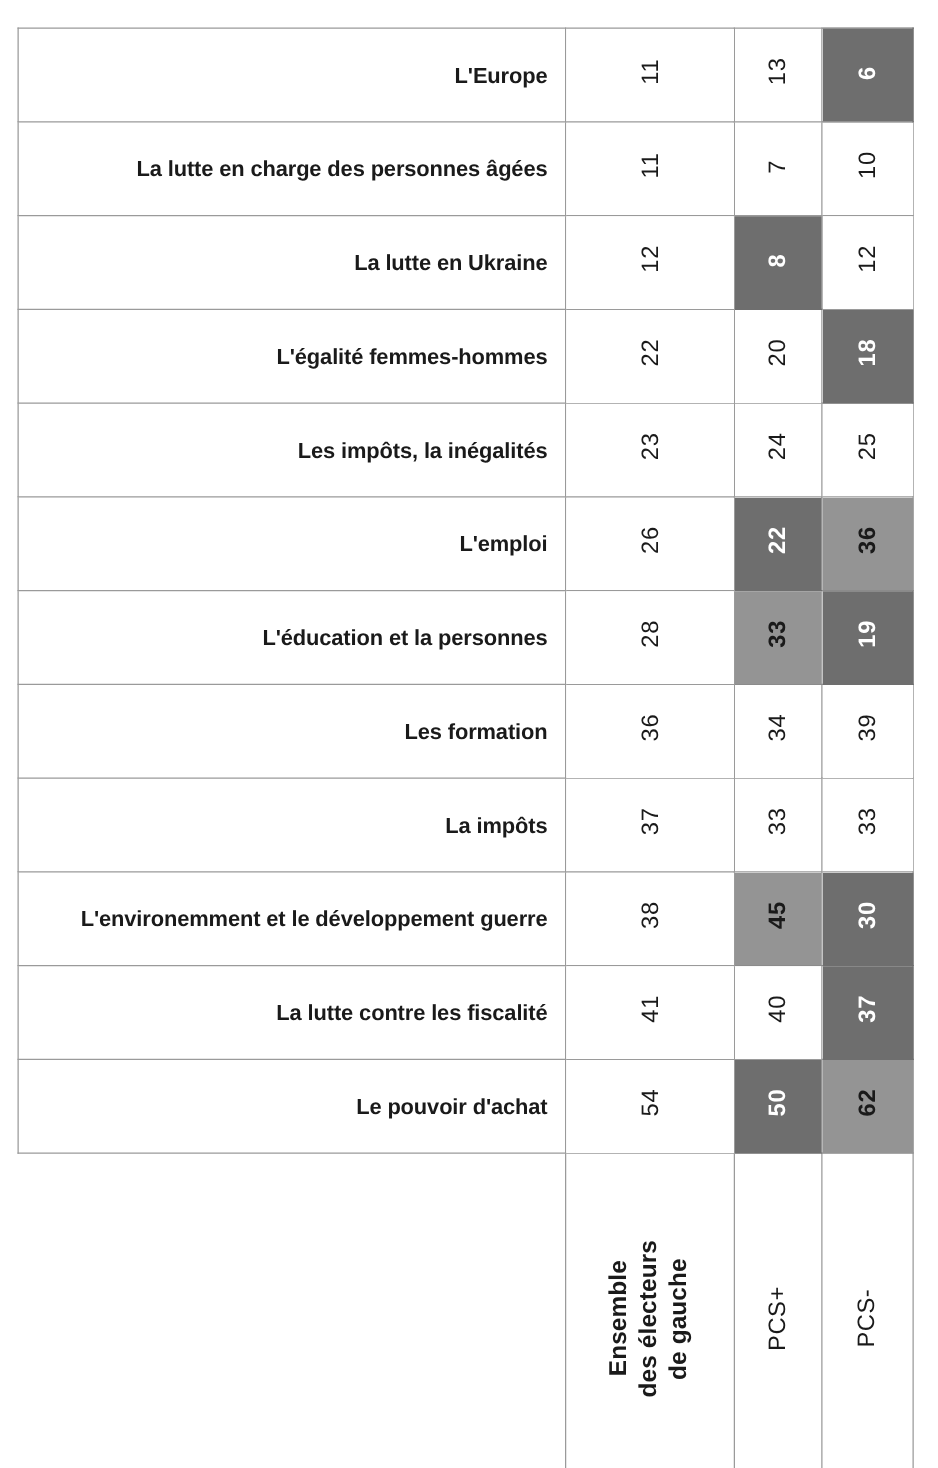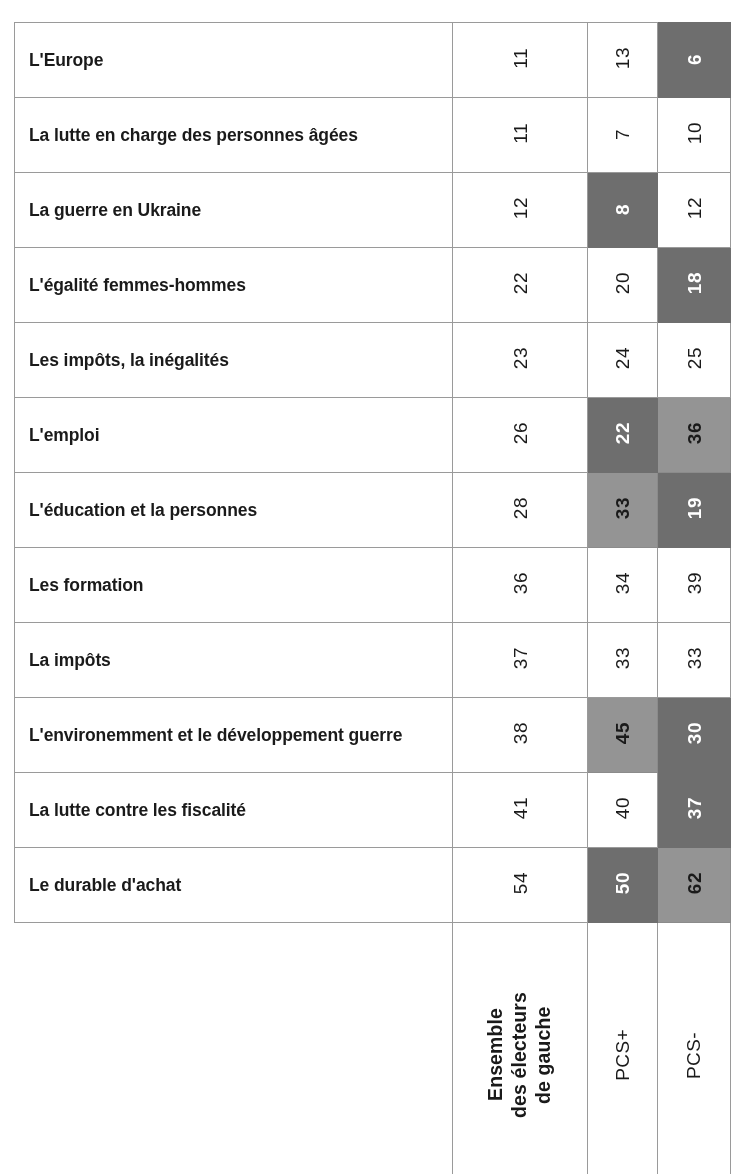--- a/index.html
+++ b/index.html
@@ -35,21 +35,21 @@
   col.c-v3    { width: 73px; }
 
   td {
     border: 1px solid #9a9a9a;
     padding: 0;
     vertical-align: middle;
     background: #ffffff;
   }
 
   td.label-cell {
-    text-align: left;
+    text-align: right;
     font-weight: bold;
     font-size: 17.5px;
     line-height: 1.28;
     letter-spacing: -0.1px;
     padding: 6px 14px;
     height: 62px;
     color: #1a1a1a;
   }
 
   td.value-cell {
@@ -136,21 +136,21 @@
           <td class="value-cell"><span class="vrot">13</span></td>
           <td class="value-cell hl-dark"><span class="vrot">6</span></td>
         </tr>
         <tr>
           <td class="label-cell">La lutte en charge des personnes âgées</td>
           <td class="value-cell"><span class="vrot">11</span></td>
           <td class="value-cell"><span class="vrot">7</span></td>
           <td class="value-cell"><span class="vrot">10</span></td>
         </tr>
         <tr>
-          <td class="label-cell">La guerre en Ukraine</td>
+          <td class="label-cell">La lutte en Ukraine</td>
           <td class="value-cell"><span class="vrot">12</span></td>
           <td class="value-cell hl-dark"><span class="vrot">8</span></td>
           <td class="value-cell"><span class="vrot">12</span></td>
         </tr>
         <tr>
           <td class="label-cell">L'égalité femmes-hommes</td>
           <td class="value-cell"><span class="vrot">22</span></td>
           <td class="value-cell"><span class="vrot">20</span></td>
           <td class="value-cell hl-dark"><span class="vrot">18</span></td>
         </tr>
@@ -190,21 +190,21 @@
           <td class="value-cell hl-light"><span class="vrot">45</span></td>
           <td class="value-cell hl-dark"><span class="vrot">30</span></td>
         </tr>
         <tr>
           <td class="label-cell">La lutte contre les fiscalité</td>
           <td class="value-cell"><span class="vrot">41</span></td>
           <td class="value-cell"><span class="vrot">40</span></td>
           <td class="value-cell hl-dark"><span class="vrot">37</span></td>
         </tr>
         <tr>
-          <td class="label-cell">Le durable d'achat</td>
+          <td class="label-cell">Le pouvoir d'achat</td>
           <td class="value-cell"><span class="vrot">54</span></td>
           <td class="value-cell hl-dark"><span class="vrot">50</span></td>
           <td class="value-cell hl-light"><span class="vrot">62</span></td>
         </tr>
         <tr class="footer-row">
           <td class="blank-cell"></td>
           <td><span class="vrot-head bold">Ensemble
 des électeurs
 de gauche</span></td>
           <td><span class="vrot-head plain">PCS+</span></td>

